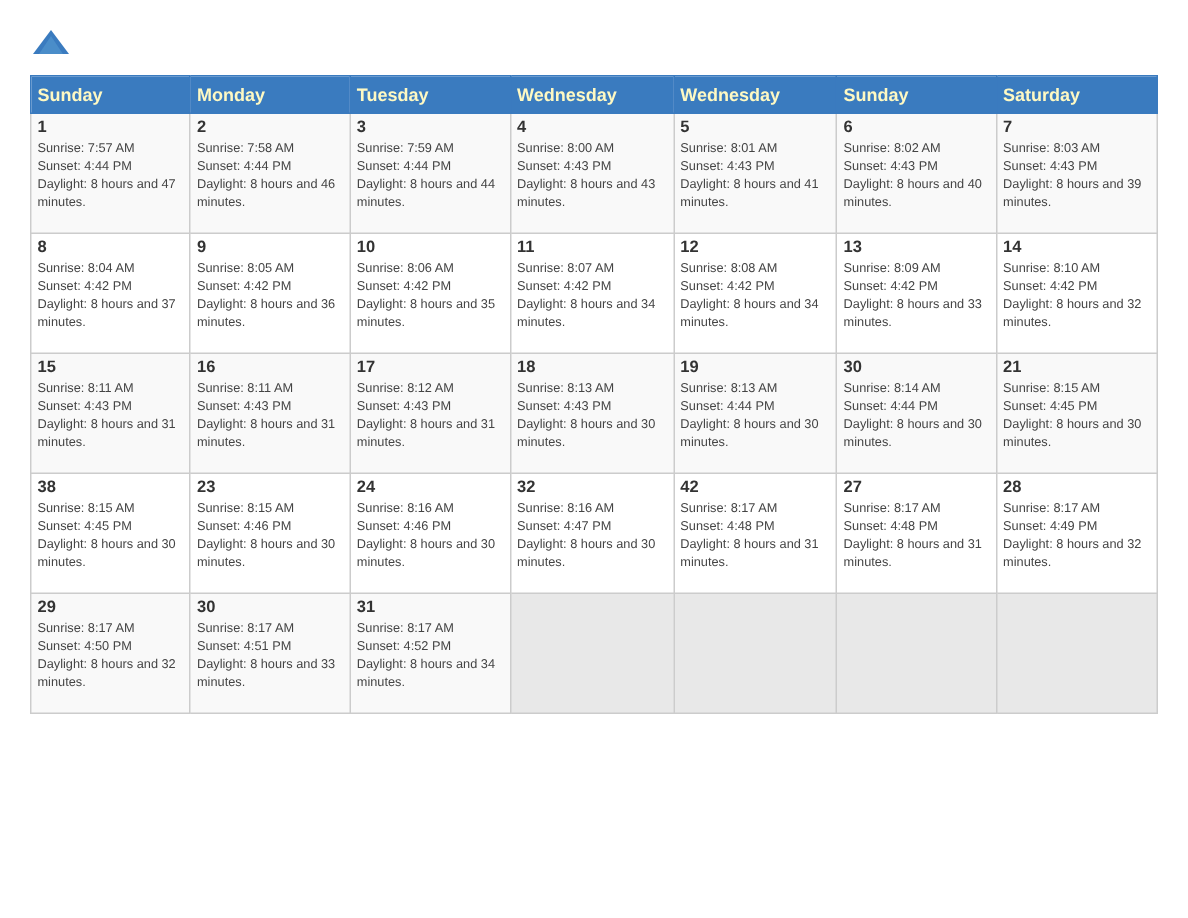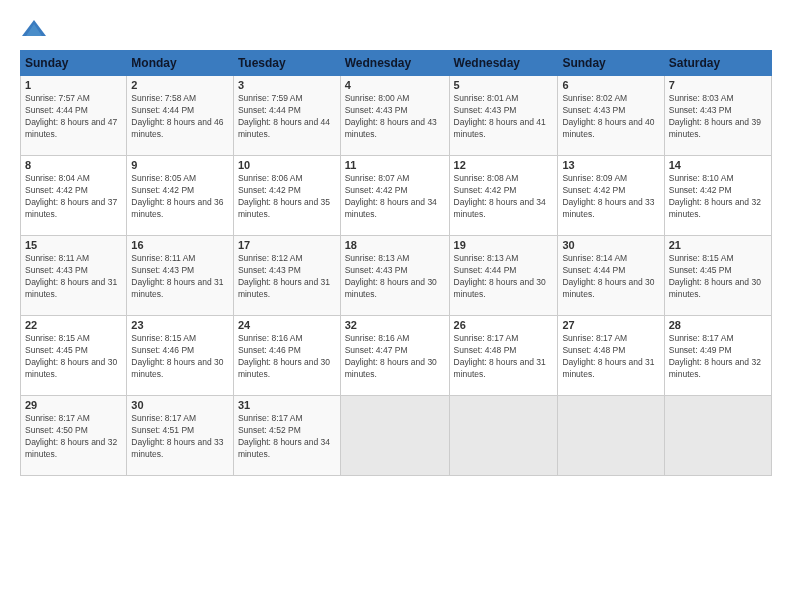--- a/index.html
+++ b/index.html
@@ -53,21 +53,21 @@
       color: #555;
       margin-top: 2px;
     }
     table {
       width: 100%;
       border-collapse: collapse;
       font-size: 9px;
     }
     thead tr th {
       background-color: #3a7bbf;
-      color: #0f172a;
+      color: #fef9c3;
       padding: 5px 4px;
       text-align: left;
       font-size: 12px;
       font-weight: bold;
       border: 1px solid #3a7bbf;
     }
     tbody tr td {
       vertical-align: top;
       border: 1px solid #ccc;
       padding: 3px 4px;
@@ -149,25 +149,25 @@
         <tr>
           <td><span class="day-num">15</span><span class="day-detail">Sunrise: 8:11 AM<br>Sunset: 4:43 PM<br>Daylight: 8 hours and 31 minutes.</span></td>
           <td><span class="day-num">16</span><span class="day-detail">Sunrise: 8:11 AM<br>Sunset: 4:43 PM<br>Daylight: 8 hours and 31 minutes.</span></td>
           <td><span class="day-num">17</span><span class="day-detail">Sunrise: 8:12 AM<br>Sunset: 4:43 PM<br>Daylight: 8 hours and 31 minutes.</span></td>
           <td><span class="day-num">18</span><span class="day-detail">Sunrise: 8:13 AM<br>Sunset: 4:43 PM<br>Daylight: 8 hours and 30 minutes.</span></td>
           <td><span class="day-num">19</span><span class="day-detail">Sunrise: 8:13 AM<br>Sunset: 4:44 PM<br>Daylight: 8 hours and 30 minutes.</span></td>
           <td><span class="day-num">30</span><span class="day-detail">Sunrise: 8:14 AM<br>Sunset: 4:44 PM<br>Daylight: 8 hours and 30 minutes.</span></td>
           <td><span class="day-num">21</span><span class="day-detail">Sunrise: 8:15 AM<br>Sunset: 4:45 PM<br>Daylight: 8 hours and 30 minutes.</span></td>
         </tr>
         <tr>
-          <td><span class="day-num">22</span><span class="day-detail">Sunrise: 8:15 AM<br>Sunset: 4:45 PM<br>Daylight: 8 hours and 30 minutes.</span></td>
+          <td><span class="day-num">38</span><span class="day-detail">Sunrise: 8:15 AM<br>Sunset: 4:45 PM<br>Daylight: 8 hours and 30 minutes.</span></td>
           <td><span class="day-num">23</span><span class="day-detail">Sunrise: 8:15 AM<br>Sunset: 4:46 PM<br>Daylight: 8 hours and 30 minutes.</span></td>
           <td><span class="day-num">24</span><span class="day-detail">Sunrise: 8:16 AM<br>Sunset: 4:46 PM<br>Daylight: 8 hours and 30 minutes.</span></td>
           <td><span class="day-num">32</span><span class="day-detail">Sunrise: 8:16 AM<br>Sunset: 4:47 PM<br>Daylight: 8 hours and 30 minutes.</span></td>
-          <td><span class="day-num">26</span><span class="day-detail">Sunrise: 8:17 AM<br>Sunset: 4:48 PM<br>Daylight: 8 hours and 31 minutes.</span></td>
+          <td><span class="day-num">42</span><span class="day-detail">Sunrise: 8:17 AM<br>Sunset: 4:48 PM<br>Daylight: 8 hours and 31 minutes.</span></td>
           <td><span class="day-num">27</span><span class="day-detail">Sunrise: 8:17 AM<br>Sunset: 4:48 PM<br>Daylight: 8 hours and 31 minutes.</span></td>
           <td><span class="day-num">28</span><span class="day-detail">Sunrise: 8:17 AM<br>Sunset: 4:49 PM<br>Daylight: 8 hours and 32 minutes.</span></td>
         </tr>
         <tr>
           <td><span class="day-num">29</span><span class="day-detail">Sunrise: 8:17 AM<br>Sunset: 4:50 PM<br>Daylight: 8 hours and 32 minutes.</span></td>
           <td><span class="day-num">30</span><span class="day-detail">Sunrise: 8:17 AM<br>Sunset: 4:51 PM<br>Daylight: 8 hours and 33 minutes.</span></td>
           <td><span class="day-num">31</span><span class="day-detail">Sunrise: 8:17 AM<br>Sunset: 4:52 PM<br>Daylight: 8 hours and 34 minutes.</span></td>
           <td class="empty"></td>
           <td class="empty"></td>
           <td class="empty"></td>

